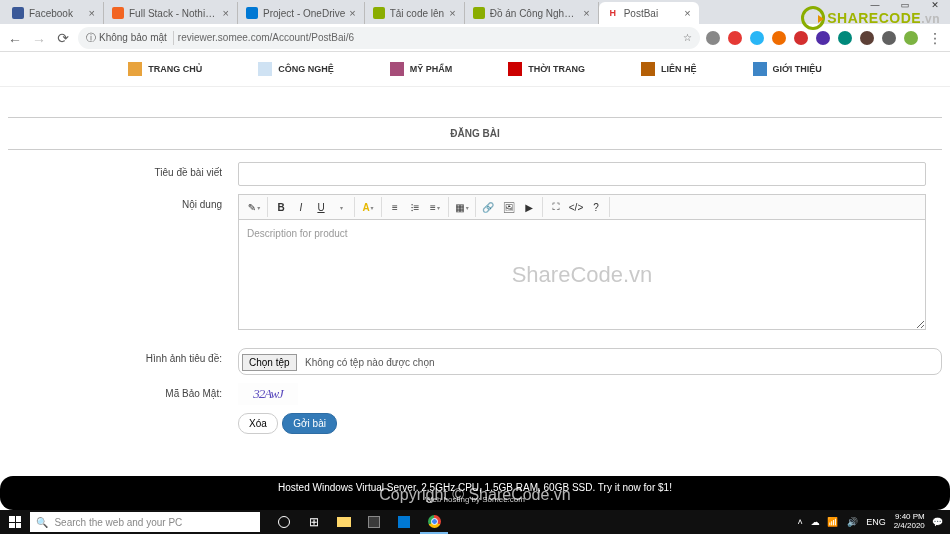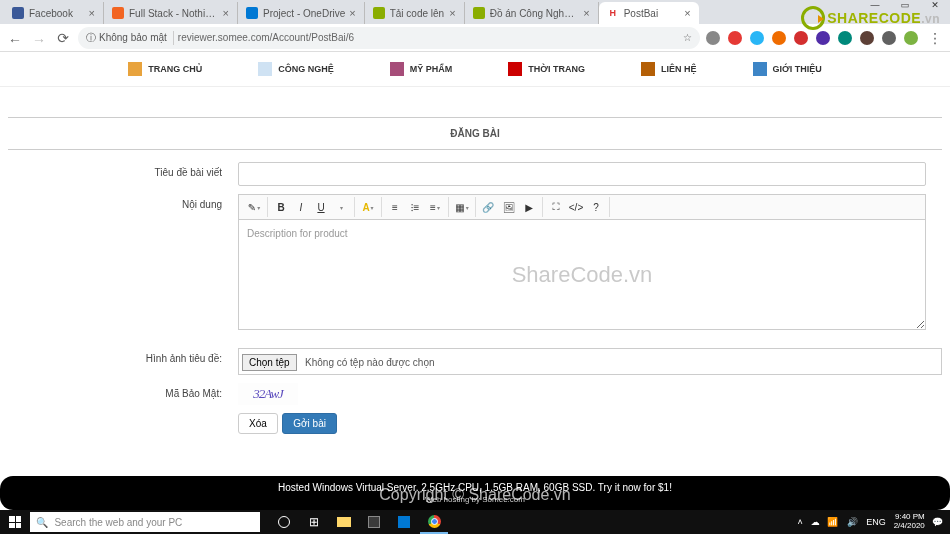--- a/index.html
+++ b/index.html
@@ -57,21 +57,21 @@
 .wm-text .vn { color: #bbb; font-size: 12px; }
 
 
 .file-btn { font-size: 10px; padding: 2px 6px; border: 1px solid #999; background: #efefef; }
 .file-status { font-size: 10px; color: #555; margin-left: 4px; }
 
 
 .captcha-img { width: 60px; height: 22px; background: #fdfdfd; display: inline-flex; align-items: center; justify-content: center; font-family: cursive; font-size: 13px; color: #5a4abd; font-style: italic; letter-spacing: -1px; }
 
 
-.btn { padding: 4px 10px; font-size: 10px; border-radius: 3px; border: 1px solid #ccc; background: #fff; }
+.btn { padding: 4px 10px; font-size: 10px; border-radius: 10px; border: 1px solid #ccc; background: #fff; }
 .btn-primary { background: #337ab7; color: #fff; border-color: #2e6da4; }
 
 
 .footer-banner { position: absolute; bottom: 24px; left: 0; right: 0; background: #000; color: #fff; padding: 6px 0; text-align: center; font-size: 10px; border-radius: 13px; }
 .footer-sub { font-size: 8px; color: #ccc; margin-top: 2px; }
 .watermark-footer { position: absolute; bottom: 30px; left: 50%; transform: translateX(-50%); color: rgba(255,255,255,0.7); font-size: 16px; z-index: 10; }
 
 
 .taskbar { position: absolute; bottom: 0; left: 0; right: 0; height: 24px; background: #101010; display: flex; align-items: center; color: #fff; }
 .start-btn { width: 30px; height: 24px; display: flex; align-items: center; justify-content: center; }
@@ -235,21 +235,21 @@
       </div>
       <div class="editor-body">
         <span>Description for product</span>
         <div class="watermark">ShareCode.vn</div>
       </div>
     </div>
   </div>
 
   <div class="form-row" style="margin-top:18px">
     <div class="form-label">Hình ảnh tiêu đề:</div>
-    <div class="form-field" style="border:1px solid #ccc;padding:3px;border-radius:0">
+    <div class="form-field" style="border:1px solid #ccc;padding:3px;border-radius:8px">
       <button class="file-btn">Chọn tệp</button>
       <span class="file-status">Không có tệp nào được chọn</span>
     </div>
   </div>
 
   <div class="form-row">
     <div class="form-label">Mã Bảo Mật:</div>
     <div class="form-field">
       <span class="captcha-img">32AwJ</span>
     </div>

